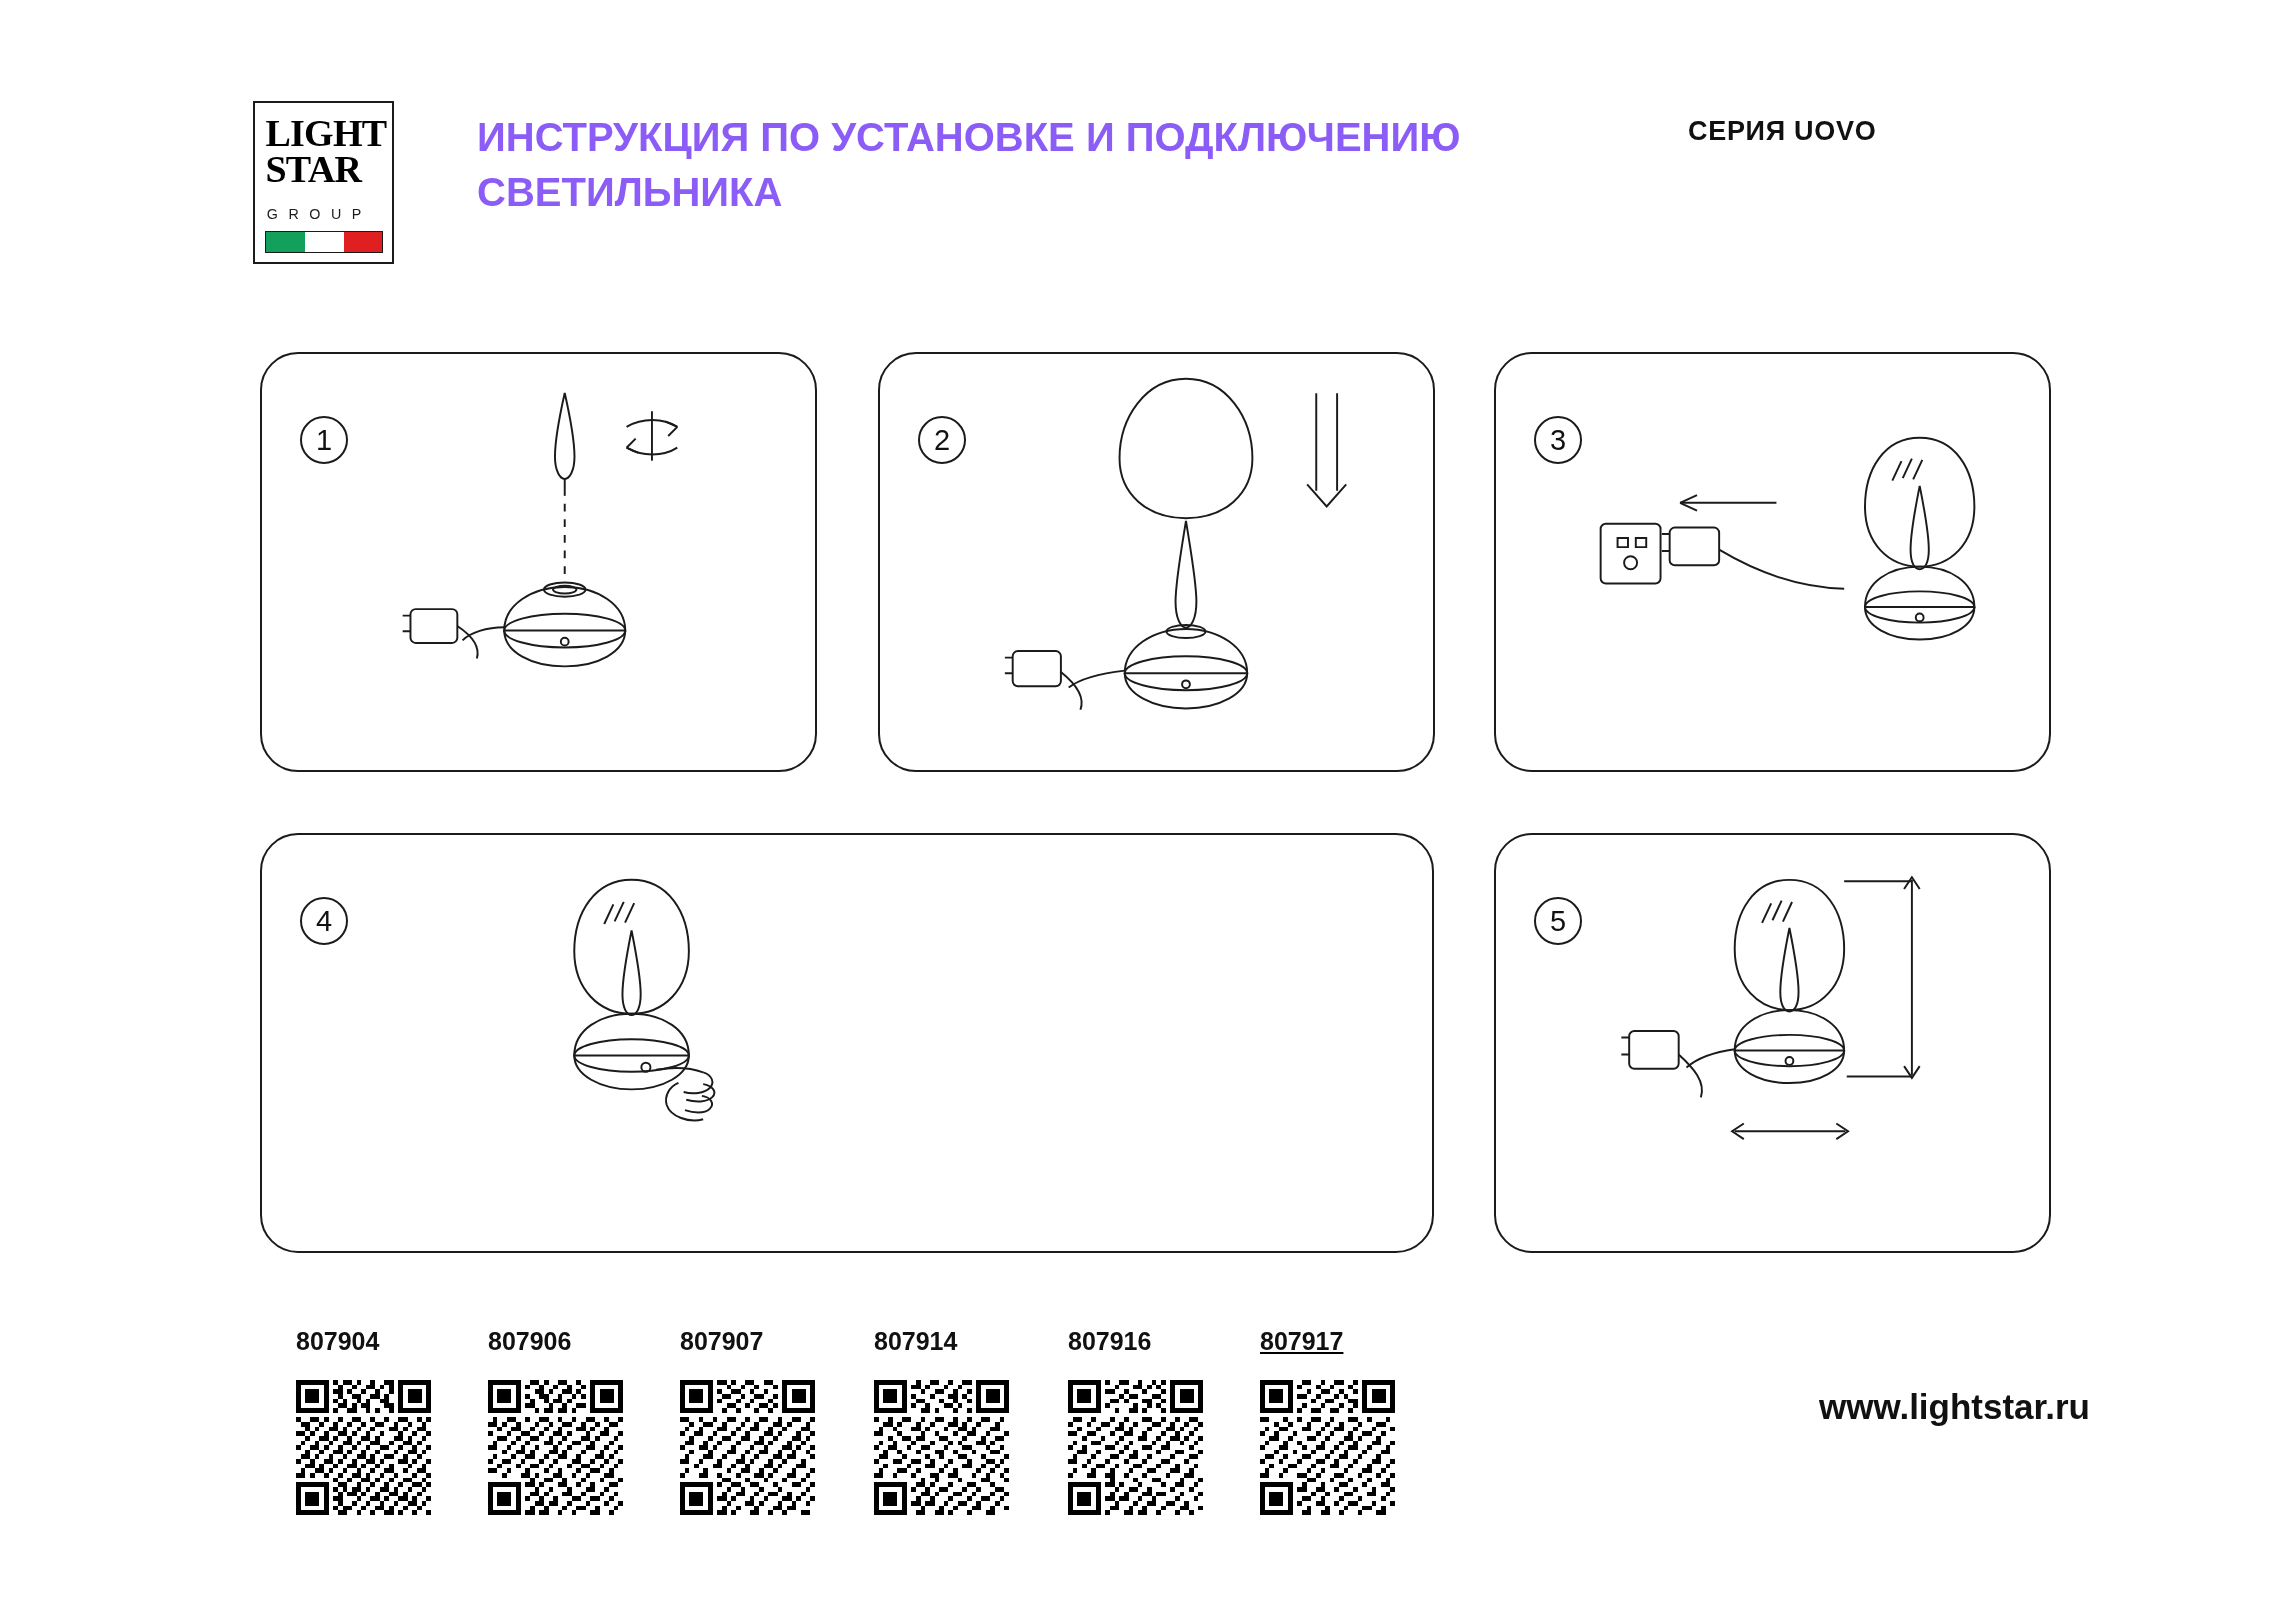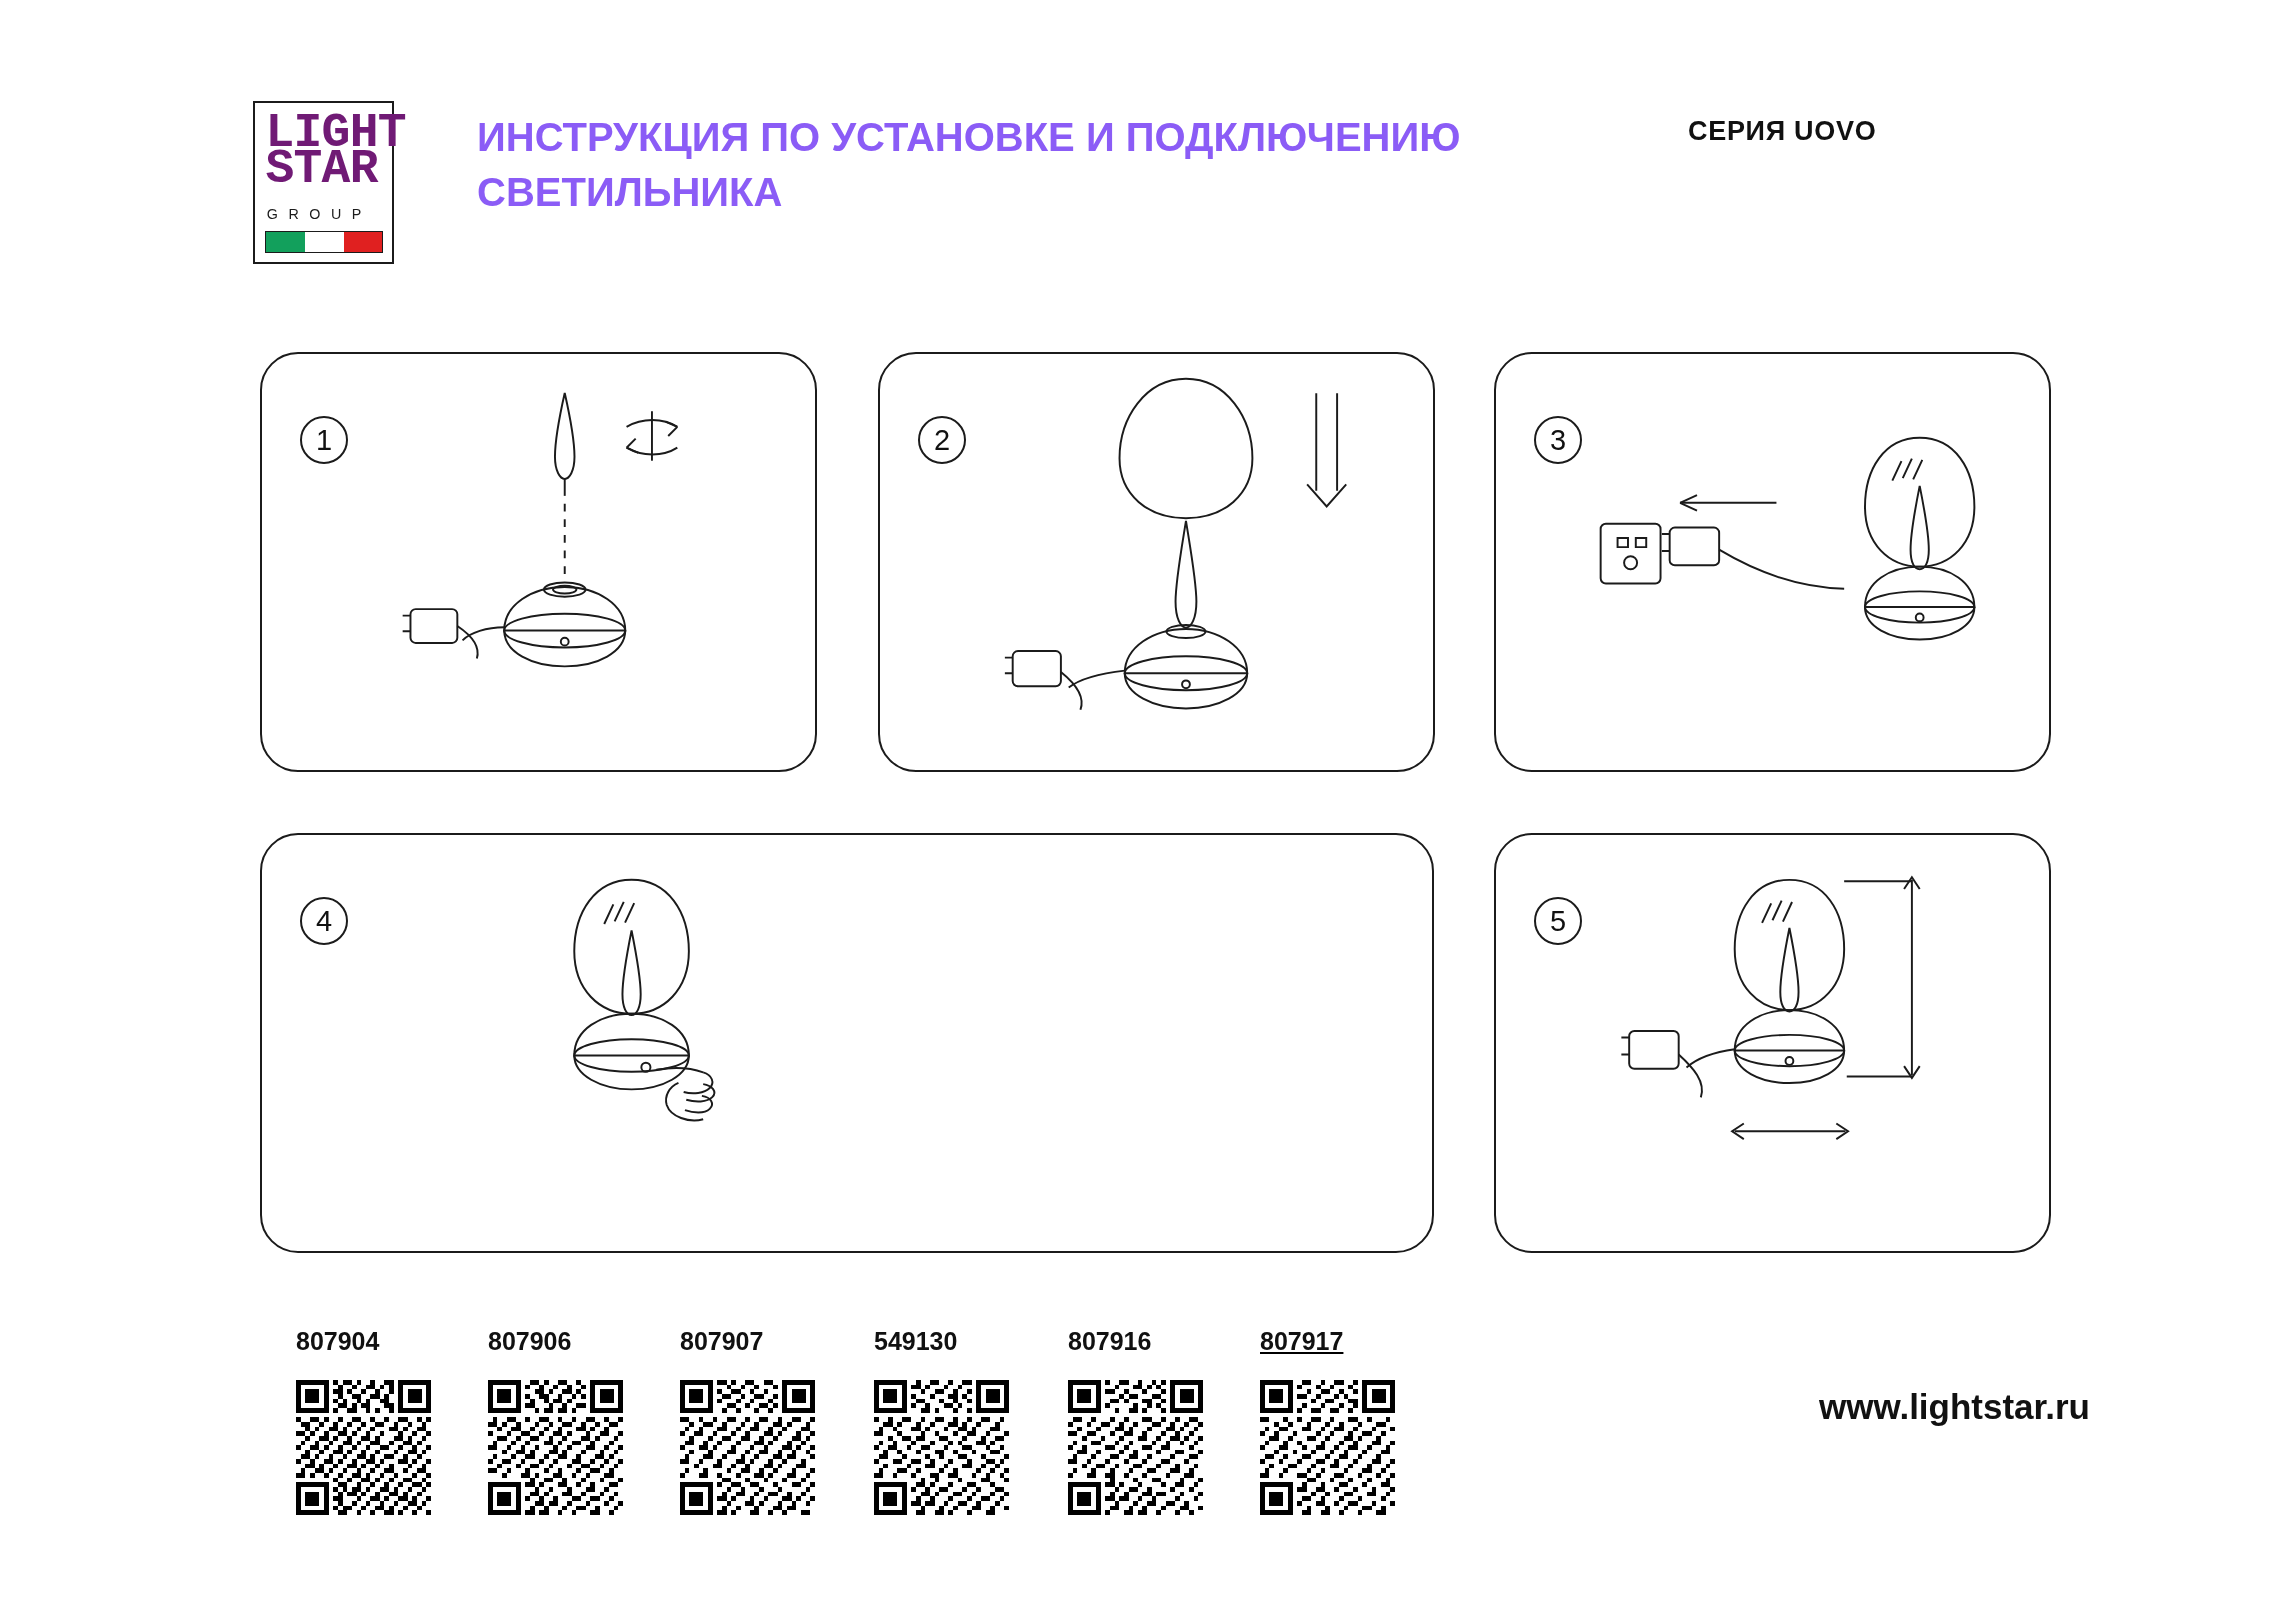--- a/index.html
+++ b/index.html
@@ -31,26 +31,26 @@
     width: 141px;
     height: 163px;
     border: 2.6px solid #1b1b1b;
     box-sizing: border-box;
     background: #fff;
   }
   .logo-text {
     position: absolute;
     left: 10.4px;
     top: 11.7px;
-    font-family: Liberation Mono, monospace;
+    font-family: Liberation Serif, serif;
     font-weight: bold;
-    font-size: 48px;
+    font-size: 38px;
     line-height: 36px;
     letter-spacing: -0.7px;
-    color: #701a75;
+    color: #000000;
   }
   .logo-group {
     position: absolute;
     left: 11.7px;
     top: 103px;
     font-family: "Liberation Sans", sans-serif;
     font-size: 14.3px;
     letter-spacing: 3.3px;
     color: #1b1b1b;
   }
@@ -985,21 +985,21 @@
           <rect x="11" y="28" width="1" height="1"></rect>
           <rect x="15" y="28" width="2" height="1"></rect>
           <rect x="19" y="28" width="1" height="1"></rect>
           <rect x="22" y="28" width="1" height="1"></rect>
           <rect x="26" y="28" width="2" height="1"></rect>
       </g>
     </svg>
   </div>
 
   <div class="qr-item" style="left:578px; top:0px;">
-    <div class="qr-code-label">549130</div>
+    <div class="qr-code-label">807914</div>
     <svg class="qr-img" viewBox="0 0 29 29" shape-rendering="crispEdges">
       <rect width="29" height="29" fill="#fff"></rect>
       <g fill="#000">
         <rect x="0" y="0" width="7" height="7"></rect>
           <rect x="1" y="1" width="5" height="5" fill="#fff"></rect>
           <rect x="2" y="2" width="3" height="3"></rect>
         <rect x="22" y="0" width="7" height="7"></rect>
           <rect x="23" y="1" width="5" height="5" fill="#fff"></rect>
           <rect x="24" y="2" width="3" height="3"></rect>
         <rect x="0" y="22" width="7" height="7"></rect>

